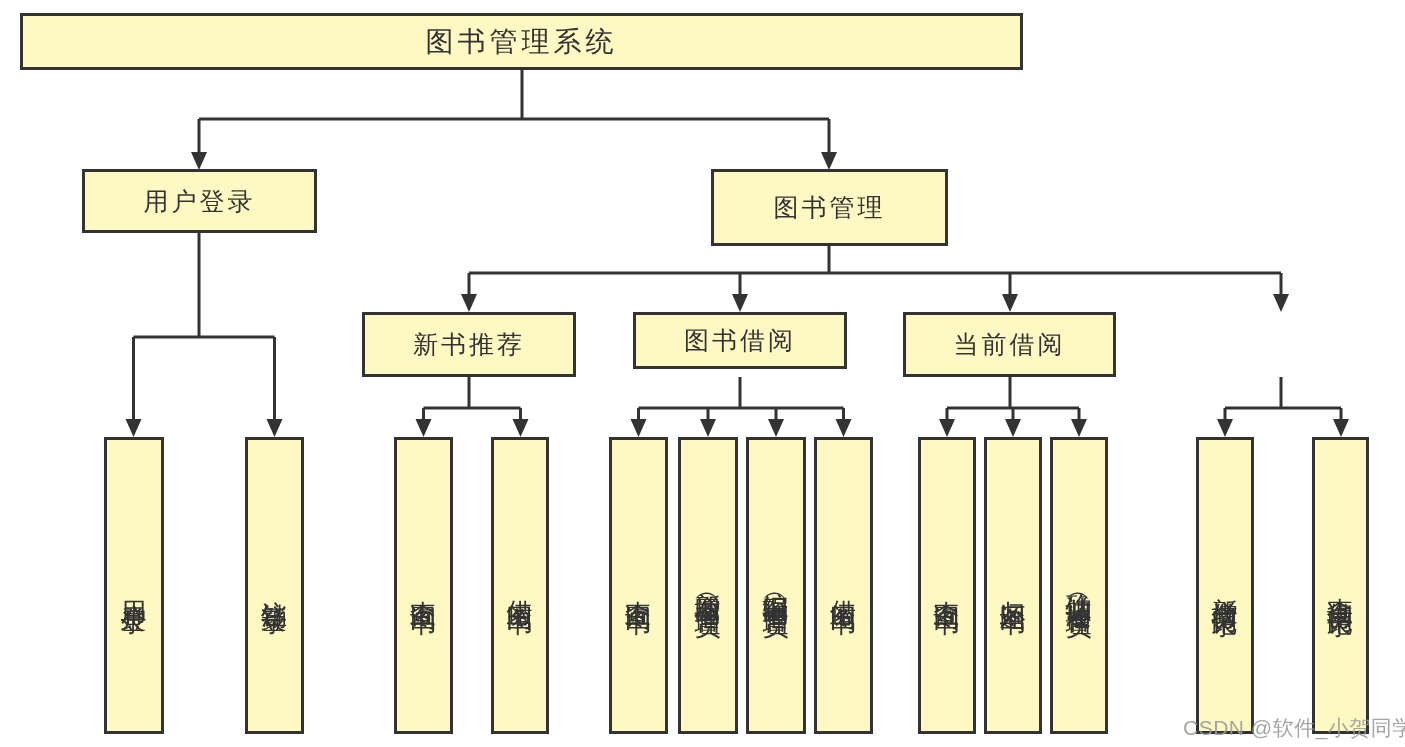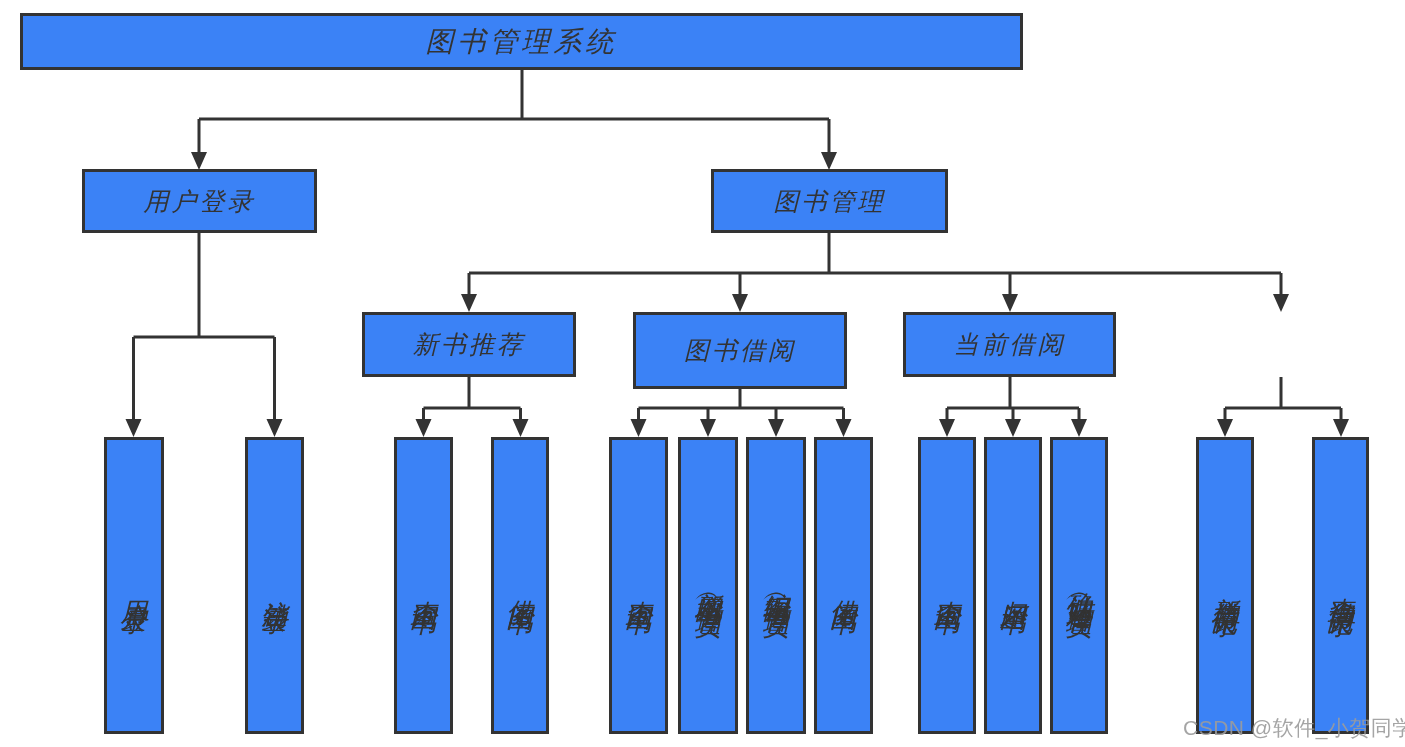--- a/index.html
+++ b/index.html
@@ -14,26 +14,25 @@
   .connectors {
     position: absolute;
     left: 0; top: 0;
     width: 1405px; height: 747px;
     z-index: 1;
   }
   .node {
     position: absolute;
     box-sizing: border-box;
     border: 3px solid #333333;
-    background: #3b82f6;
+    background: #fef9c3;
     display: flex;
     align-items: center;
     justify-content: center;
     z-index: 2;
-    font-style: italic;
   }
   .node .lbl {
     color: #333333;
     white-space: nowrap;
   }
   .root .lbl   { font-size: 28px; letter-spacing: 4px; }
   .branch .lbl { font-size: 25px; letter-spacing: 3px; }
   .leaf .lbl {
     writing-mode: vertical-rl;
     text-orientation: mixed;
@@ -79,28 +78,28 @@
              M1341 437 L1333 419 L1349 419 Z"></path>
   </svg>
 
   <div class="node root" style="left:20px; top:13px; width:1003px; height:57px;">
     <span class="lbl">图书管理系统</span>
   </div>
 
   <div class="node branch" style="left:82px; top:169px; width:235px; height:64px;">
     <span class="lbl">用户登录</span>
   </div>
-  <div class="node branch" style="left:711px; top:169px; width:237px; height:64px;">
+  <div class="node branch" style="left:711px; top:169px; width:237px; height:77px;">
     <span class="lbl">图书管理</span>
   </div>
 
   <div class="node branch" style="left:362px; top:312px; width:214px; height:65px;">
     <span class="lbl">新书推荐</span>
   </div>
-  <div class="node branch" style="left:633px; top:312px; width:214px; height:77px;">
+  <div class="node branch" style="left:633px; top:312px; width:214px; height:57px;">
     <span class="lbl">图书借阅</span>
   </div>
   <div class="node branch" style="left:903px; top:312px; width:213px; height:65px;">
     <span class="lbl">当前借阅</span>
   </div>
 
   <div class="node leaf" style="left:104px; top:437px; width:60px; height:297px;">
     <span class="lbl">用户登录</span>
   </div>
   <div class="node leaf" style="left:245px; top:437px; width:59px; height:297px;">

